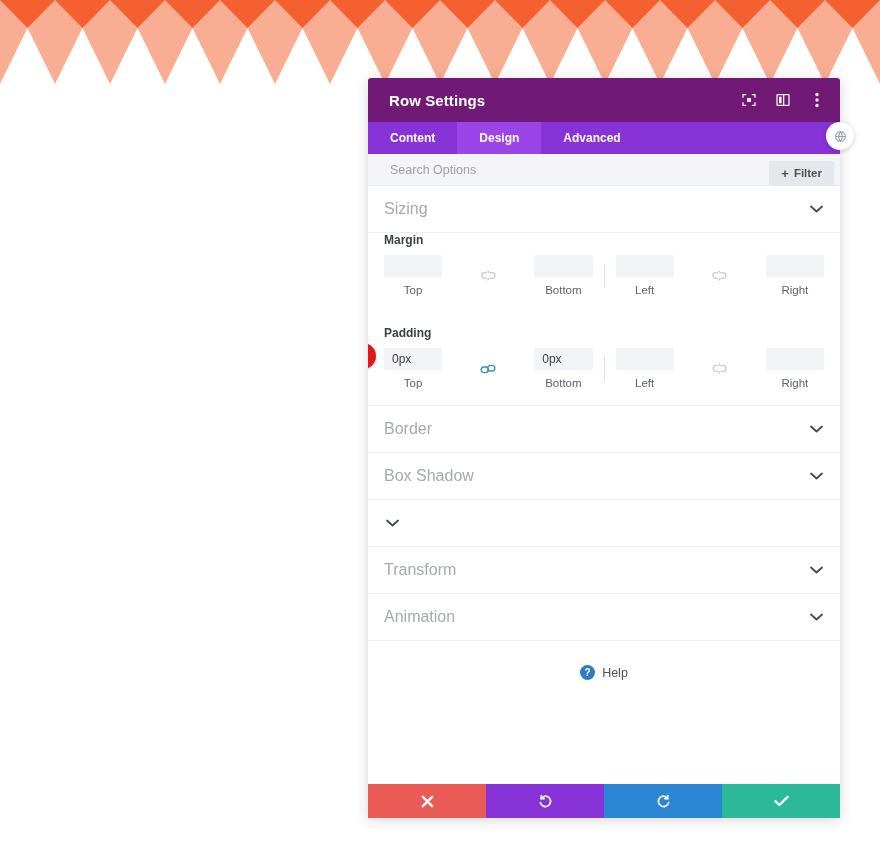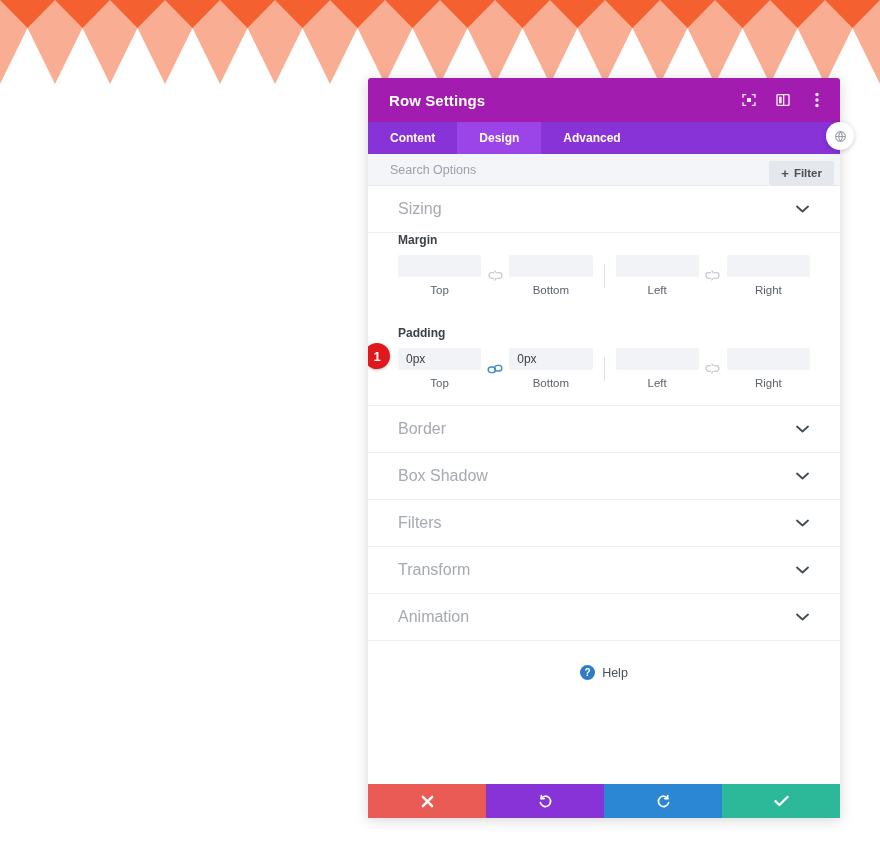--- a/index.html
+++ b/index.html
@@ -40,21 +40,21 @@
     box-shadow: 0 2px 14px rgba(0,0,0,0.16);
     display: flex;
     flex-direction: column;
     border-radius: 3px 3px 0 0;
     overflow: visible;
   }
 
   
   .modal-header {
     height: 44px;
-    background: #a21caf;
+    background: #701a75;
     display: flex;
     align-items: center;
     padding: 0 14px 0 21px;
     flex: none;
     border-radius: 3px 3px 0 0;
   }
   .modal-title {
     color: #ffffff;
     font-size: 15px;
     font-weight: bold;
@@ -135,21 +135,21 @@
   .modal-body {
     flex: 1;
     background: #ffffff;
     overflow: hidden;
     position: relative;
   }
 
   
   .section {
     border-bottom: 1px solid #eceef1;
-    padding: 0 30px;
+    padding: 0 16px;
   }
   .section-head {
     height: 46px;
     display: flex;
     align-items: center;
     cursor: pointer;
   }
   .section-title {
     flex: 1;
     font-size: 16px;
@@ -189,20 +189,21 @@
     margin-bottom: 8px;
   }
   .quad {
     display: flex;
     align-items: center;
   }
   .quad-half {
     display: flex;
     align-items: center;
     flex: 1;
+    gap: 32px;
   }
   .divider-v {
     width: 1px;
     height: 24px;
     background: #dfe2e7;
     margin: 0 11px;
     flex: none;
   }
   .cell { flex: 1; }
   .cell input {
@@ -505,21 +506,20 @@
           <div class="chev">
             <svg width="13" height="8" viewBox="0 0 13 8" fill="none" stroke="currentColor" stroke-width="1.8" stroke-linecap="round" stroke-linejoin="round">
                 <path d="M1 1.5 6.5 6.5 12 1.5"></path>
               </svg>
           </div>
         </div>
       </div>
 
       <div class="section">
         <div class="section-head">
-          <div class="section-title">Filters</div>
           <div class="chev">
             <svg width="13" height="8" viewBox="0 0 13 8" fill="none" stroke="currentColor" stroke-width="1.8" stroke-linecap="round" stroke-linejoin="round">
                 <path d="M1 1.5 6.5 6.5 12 1.5"></path>
               </svg>
           </div>
         </div>
       </div>
 
       <div class="section">
         <div class="section-head">

